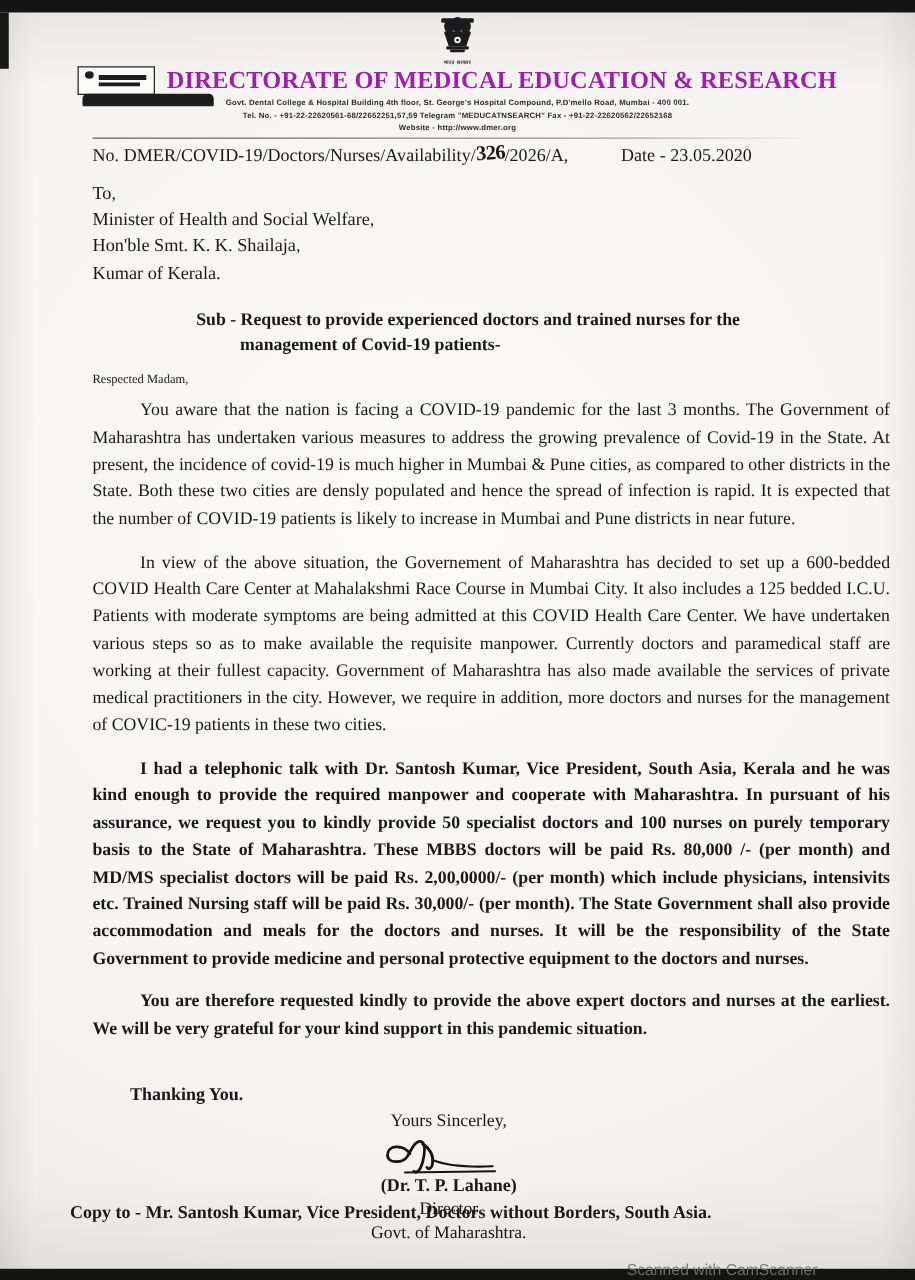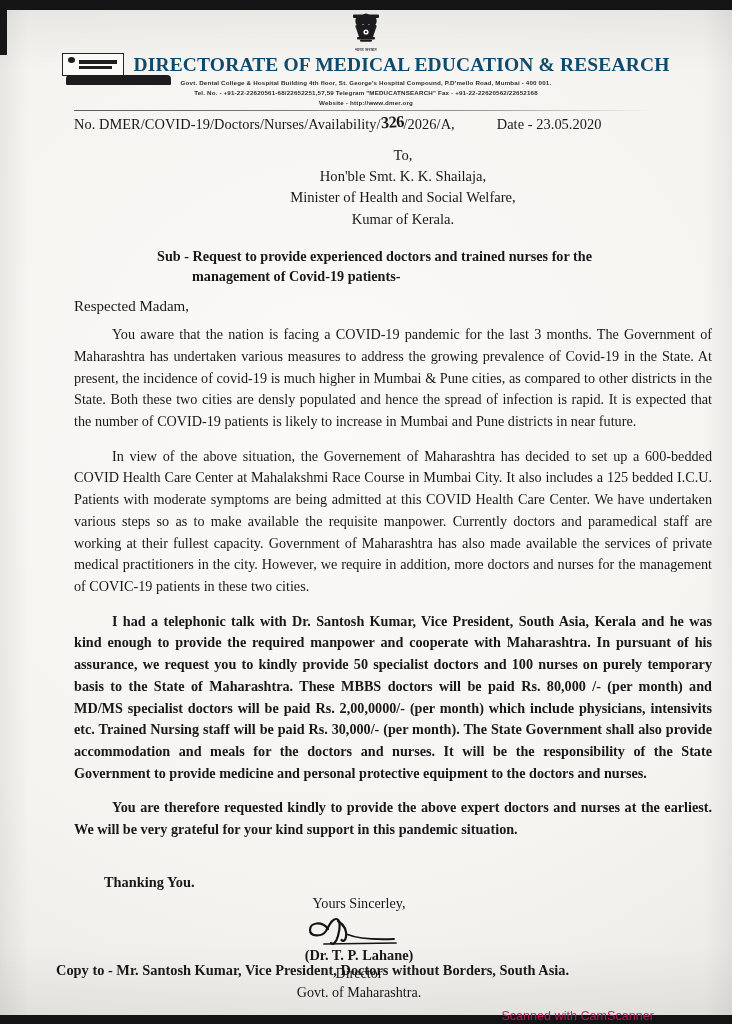--- a/index.html
+++ b/index.html
@@ -135,21 +135,21 @@
     background: #1d1d20;
   }
   .rti-bars span.b1 { width: 92%; }
   .rti-bars span.b2 { width: 80%; }
 
   .org-title {
     font-family: "Liberation Serif", serif;
     font-weight: bold;
     font-size: 19.5px;
     letter-spacing: .15px;
-    color: #0c4a6e;
+    color: #a21caf;
     white-space: nowrap;
   }
 
   .addr {
     margin-top: 2px;
     font-size: 6.2px;
     font-weight: bold;
     line-height: 1.62;
     letter-spacing: .18px;
     color: #2b2b2e;
@@ -190,42 +190,41 @@
     margin-left: 42px;
     white-space: nowrap;
   }
 
   
   .addressee {
     margin: 11px 0 0 0;
     padding-left: 74px;
     font-size: 14.6px;
     line-height: 1.45;
-    text-align: center;
   }
   .addressee div { white-space: nowrap; }
 
   
   .subject {
     margin: 16px 0 0 0;
     padding: 0 78px 0 164px;
     font-weight: bold;
     font-size: 14.2px;
     line-height: 1.42;
     text-indent: -7px;
   }
   .subject .l2 { display: block; padding-left: 28px; text-indent: 0; }
 
   
   .body {
     margin-top: 12px;
     padding: 0 20px 0 74px;
   }
   .salutation {
-    font-size: 15px;
+    font-size: 10px;
     margin-bottom: 9px;
   }
   p.para {
     margin: 0 0 13px 0;
     font-size: 14.2px;
     line-height: 1.53;
     text-align: justify;
     text-indent: 38px;
   }
   p.para.bold {
@@ -283,21 +282,21 @@
     font-weight: bold;
     white-space: nowrap;
     font-family: "Liberation Serif", serif;
   }
 
   .camscanner {
     position: absolute;
     right: 78px;
     bottom: 1px;
     font-size: 12.6px;
-    color: #be185d;
+    color: #737373;
     font-family: "Liberation Sans", sans-serif;
     opacity: .92;
   }
 </style>
 </head>
 <body>
 
 <div id="scan">
 
   <div class="paper"></div>
@@ -348,22 +347,22 @@
       <div class="head-rule"></div>
     </div>
 
     <div class="refline">
       <span class="ref-no"><span>No. DMER/COVID-19/Doctors/Nurses/Availability/</span><span class="ref-hand">326</span><span>/2026/A,</span></span>
       <span class="ref-date">Date - 23.05.2020</span>
     </div>
 
     <div class="addressee">
       <div>To,</div>
+      <div>Minister of Health and Social Welfare,</div>
       <div>Hon'ble Smt. K. K. Shailaja,</div>
-      <div>Minister of Health and Social Welfare,</div>
       <div>Kumar of Kerala.</div>
     </div>
 
     <div class="subject">
       <span>Sub - Request to provide experienced doctors and trained nurses for the</span>
       <span class="l2">management of Covid-19 patients-</span>
     </div>
 
     <div class="body">
       <div class="salutation">Respected Madam,</div>

